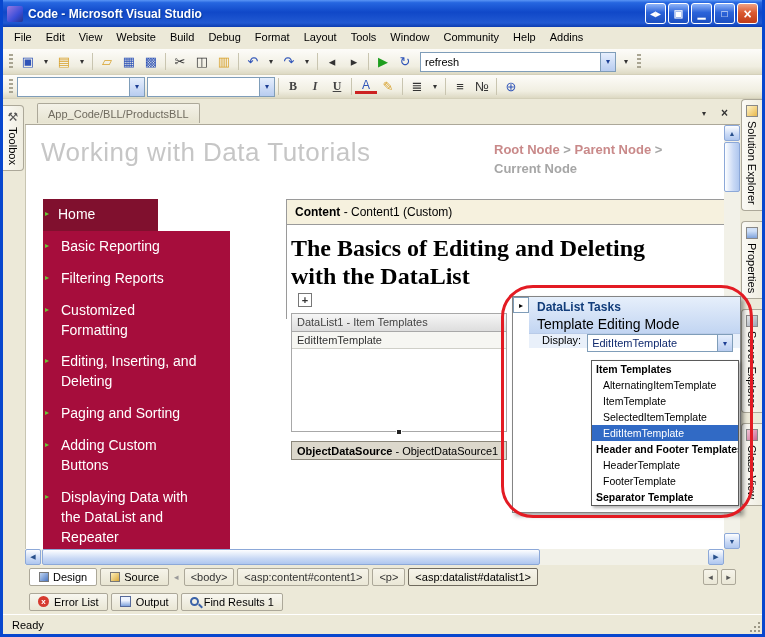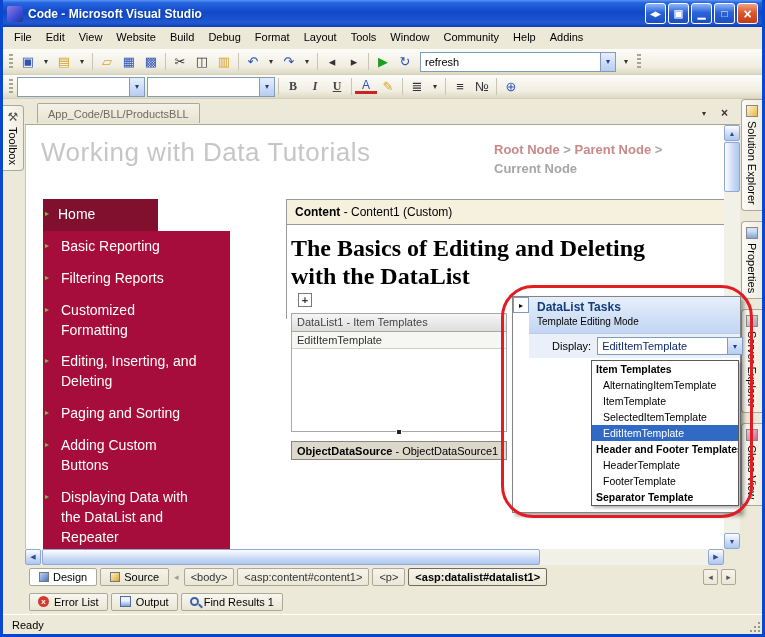--- a/index.html
+++ b/index.html
@@ -76,39 +76,39 @@
   .sbcorner{position:absolute;right:0;bottom:0;width:16px;height:16px;background:#ECE9D8}
   .sb-btn{position:absolute;width:16px;height:16px;border:1px solid #8CA8D8;border-radius:2px;background:linear-gradient(180deg,#FDFEFF,#C9D9F5 60%,#AFC7EF);color:#28508C;font-size:7px;display:flex;align-items:center;justify-content:center}
   .sb-thumb{position:absolute;border:1px solid #8CA8D8;border-radius:2px;background:linear-gradient(90deg,#FDFEFF,#C9D9F5 60%,#AFC7EF)}
   .vscroll .sb-thumb{left:0;width:16px;background:linear-gradient(90deg,#FDFEFF,#C9D9F5 60%,#AFC7EF)}
   .hscroll .sb-thumb{top:0;height:16px;background:linear-gradient(180deg,#FDFEFF,#C9D9F5 60%,#AFC7EF)}
   
   .smart-panel{position:absolute;left:509px;top:269px;width:229px;height:217px;background:#fff;border:1px solid #848484;box-shadow:3px 3px 4px rgba(0,0,0,.35);z-index:30}
   .smart-tag-btn{position:absolute;left:0;top:0;width:16px;height:16px;border:1px solid #7F9DB9;background:#fff;display:flex;align-items:center;justify-content:center;font-size:8px;color:#000}
   .sp-header{position:absolute;left:16px;top:0;right:0;height:37px;background:linear-gradient(180deg,#E6EFFB,#C2D5F2);padding:3px 8px;border-bottom:1px solid #B9CBE8}
   .sp-title{font-weight:bold;color:#123D7A;font-size:12px}
-  .sp-subtitle{font-size:10px;color:#000;margin-top:2px}
-  .sp-display-row{position:absolute;left:16px;right:0;top:37px;height:24px;background:#E9F0FA;display:flex;align-items:center;padding-left:23px;gap:6px;font-size:11px}
+  .sp-subtitle{font-size:14px;color:#000;margin-top:2px}
+  .sp-display-row{position:absolute;left:16px;right:0;top:37px;height:14px;background:#E9F0FA;display:flex;align-items:flex-start;padding-left:13px;gap:6px;font-size:11px}
   .sp-combo{width:146px;height:18px}
   .sp-combo .combo-text{color:#102A6E}
   .sp-dropdown{position:absolute;left:78px;top:63px;width:148px;background:#fff;border:1px solid #5A5A5A;box-shadow:2px 2px 3px rgba(0,0,0,.3)}
   .dd-row{height:16px;line-height:16px;font-size:10.5px;padding-left:11px;white-space:nowrap;overflow:hidden;color:#000}
   .dd-header{font-weight:bold;padding-left:4px}
   .dd-selected{background:#316AC5;color:#fff}
   .annotation{position:absolute;left:498px;top:258px;width:252px;height:233px;border:3px solid #E31B23;border-radius:32px;z-index:40;pointer-events:none}
   
   .viewbar{position:absolute;left:22px;right:22px;top:538px;height:24px;display:flex;align-items:center;gap:3px;padding:0 4px;font-size:11px}
   .view-btn{display:inline-flex;align-items:center;gap:4px;border:1px solid #ACA899;padding:2px 9px;background:linear-gradient(#F6F4EA,#E8E5D2);border-radius:2px;color:#000;white-space:nowrap}
   .view-btn.active{background:#fff}
   .mini-ico{width:10px;height:10px;border:1px solid #777;flex:none}
   .mi-design{background:linear-gradient(135deg,#BFD4F2,#4A76C2)}
   .mi-source{background:linear-gradient(135deg,#FFF0B8,#D9A93C)}
   .tag-back{font-size:9px;color:#999;margin:0 2px}
   .tag-btn{border:1px solid #ACA899;padding:2px 6px;background:linear-gradient(#F6F4EA,#EAE7D6);border-radius:2px;color:#333;white-space:nowrap}
-  .tag-btn.current{font-weight:bold;color:#000;border-color:#6F6A5E}
+  .tag-btn.current{font-weight:normal;color:#000;border-color:#6F6A5E}
   .tag-nav{margin-left:auto;display:flex;gap:3px}
   .tag-nav span{font-size:9px;color:#555;border:1px solid #ACA899;background:linear-gradient(#F6F4EA,#EAE7D6);width:15px;height:16px;display:inline-flex;align-items:center;justify-content:center;border-radius:2px}
   .paneltabs{position:absolute;left:22px;right:22px;top:563px;height:23px;display:flex;align-items:center;gap:3px;padding:0 4px;font-size:11px}
   .panel-tab{display:inline-flex;align-items:center;gap:5px;border:1px solid #ACA899;padding:2px 8px;background:linear-gradient(#F8F7F0,#E9E6D4);border-radius:2px;color:#000;white-space:nowrap}
   .ico-error{width:11px;height:11px;border-radius:50%;background:#D63A2F;color:#fff;font-size:8px;font-weight:bold;display:inline-flex;align-items:center;justify-content:center;line-height:1}
   .ico-output{width:11px;height:11px;background:linear-gradient(180deg,#EDF3FE 40%,#7FA3DC);border:1px solid #55699A}
   .ico-find{width:9px;height:9px;border:2px solid #3A62A8;border-radius:50%;position:relative}
   .ico-find::after{content:"";position:absolute;left:6px;top:6px;width:5px;height:2px;background:#3A62A8;transform:rotate(45deg)}
   .statusbar{position:absolute;left:0;right:0;top:587px;height:20px;background:#ECE9D8;border-top:1px solid #fff;display:flex;align-items:center;padding-left:9px;font-size:11px;color:#000}
   .resize-grip{position:absolute;right:1px;bottom:1px;width:13px;height:13px;background:

